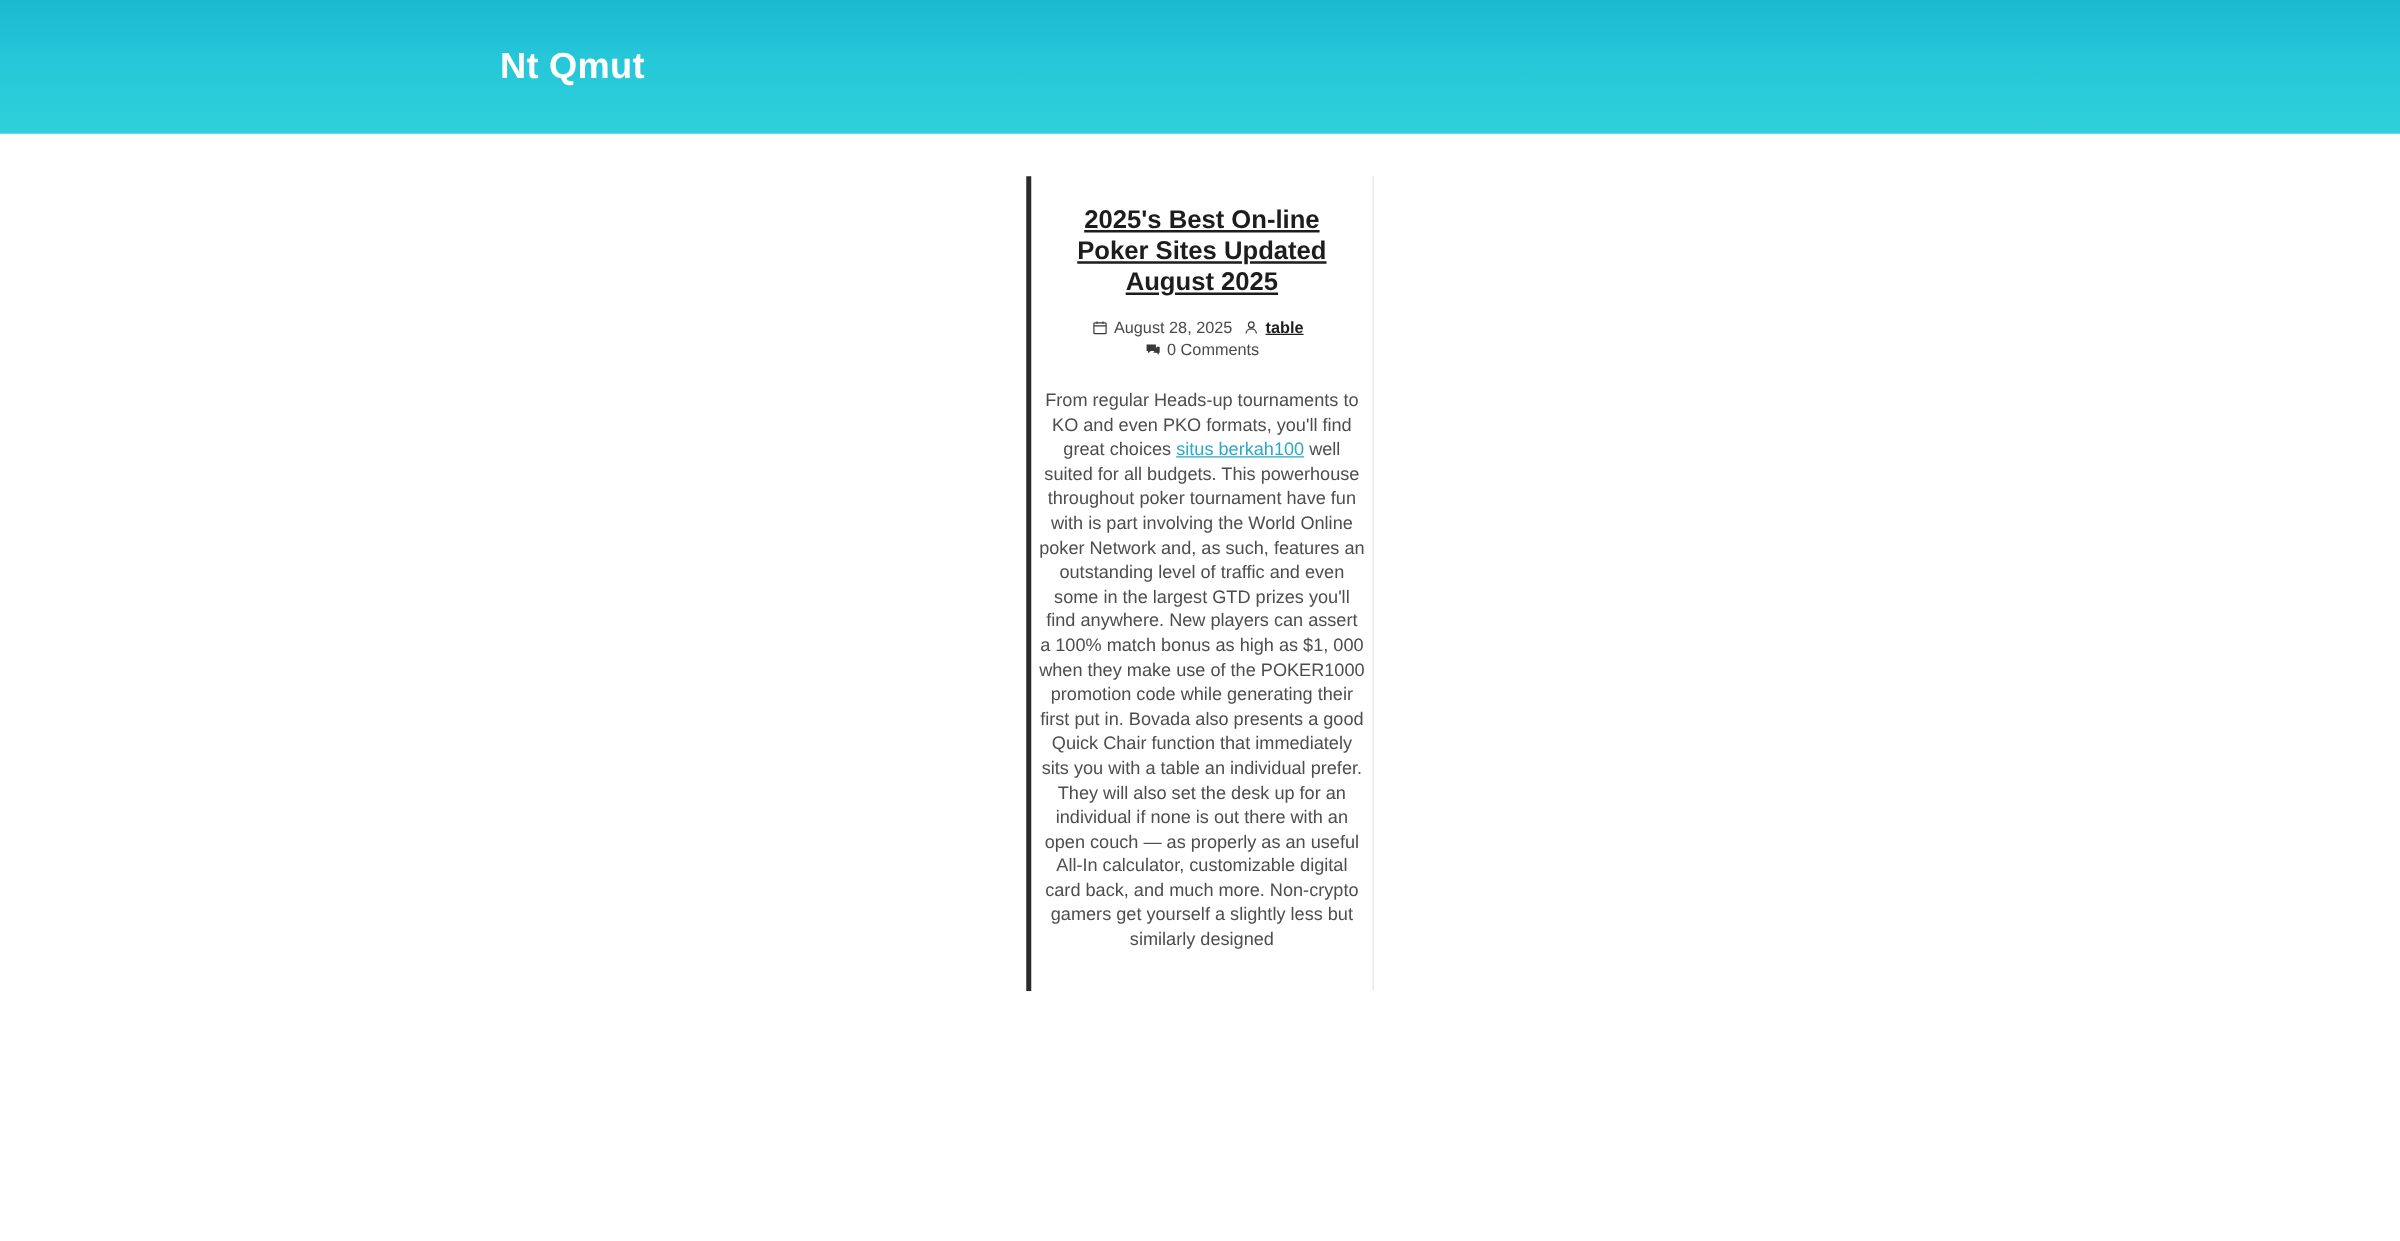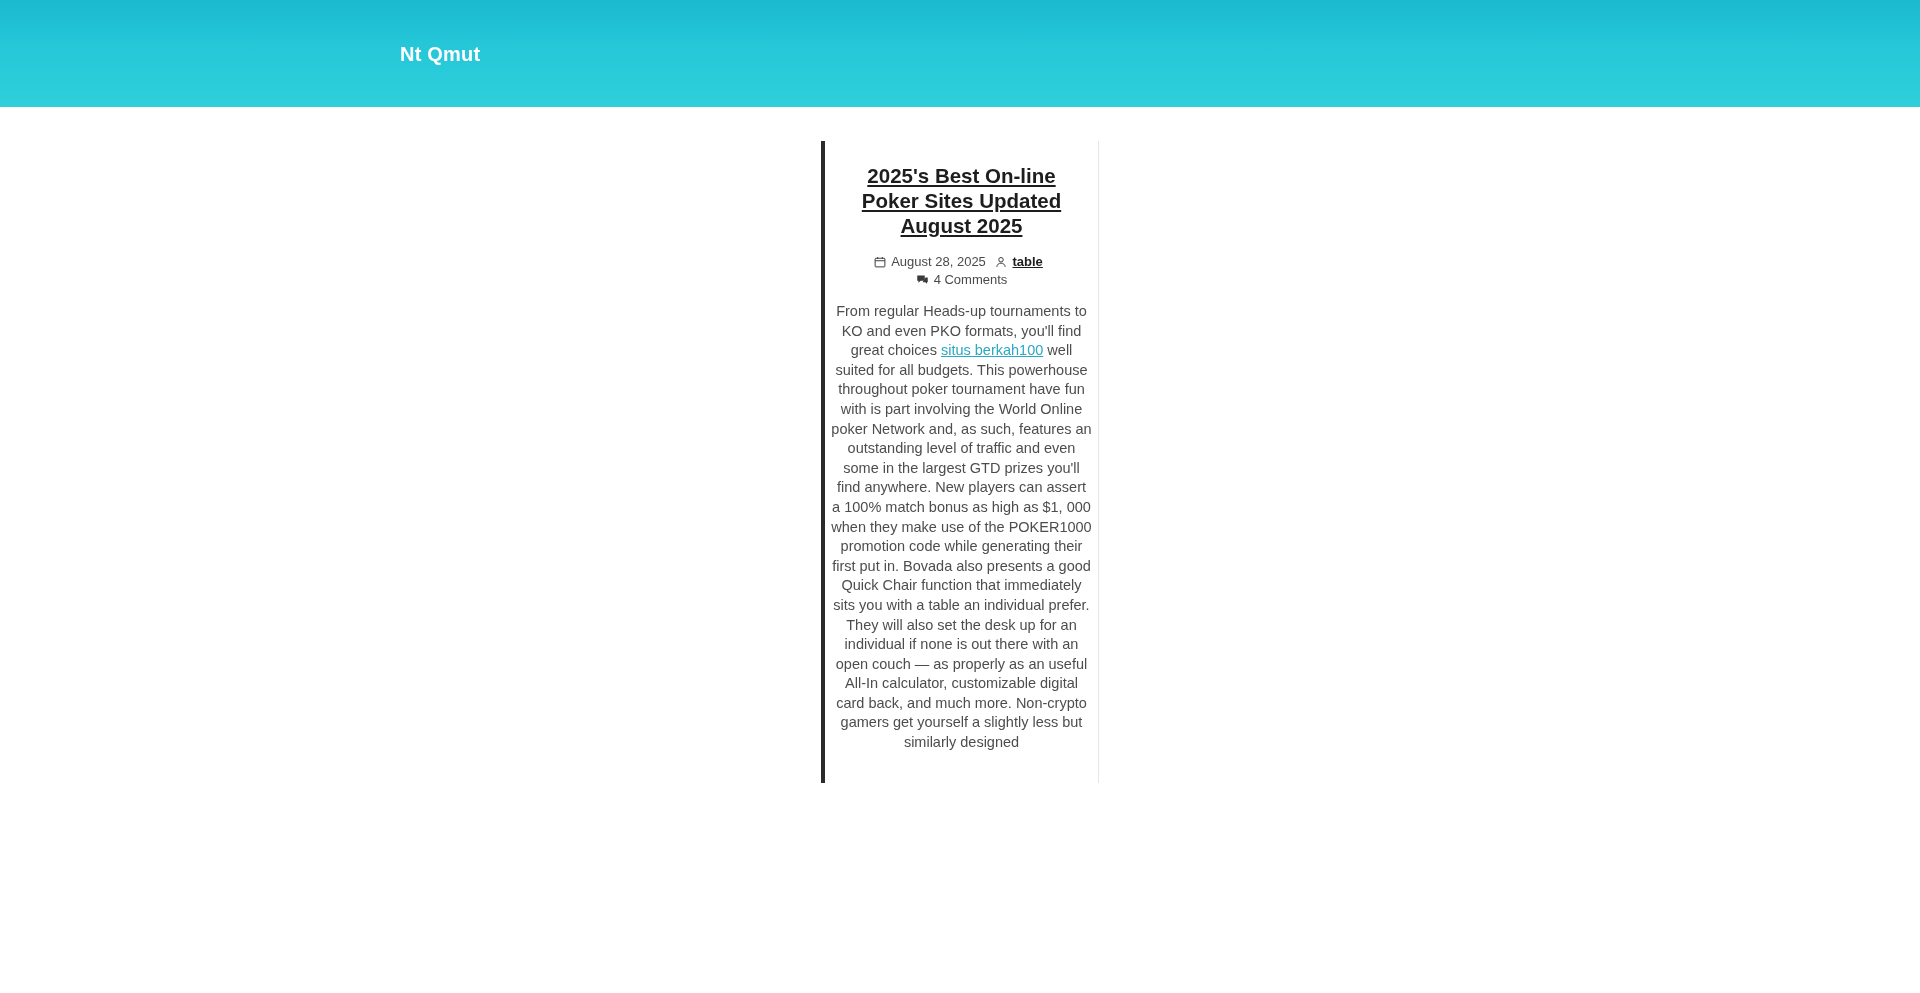--- a/index.html
+++ b/index.html
@@ -22,21 +22,21 @@
     position: relative;
   }
   .header-inner {
     width: 100%;
     max-width: 1920px;
     display: flex;
     align-items: center;
     padding: 0 400px 0 400px;
   }
   .site-title {
-    font-size: 20px;
+    font-size: 29px;
     font-weight: bold;
     color: #ffffff;
     letter-spacing: 0.2px;
     white-space: nowrap;
     margin-right: 120px;
     line-height: 1;
   }
   .main-nav {
     display: flex;
     flex-wrap: wrap;
@@ -119,21 +119,21 @@
     font-weight: bold;
     text-decoration: underline;
     cursor: pointer;
   }
   .meta-comments {
     display: inline;
     white-space: nowrap;
   }
 
   .post-body {
-    margin-top: 12px;
+    margin-top: 22px;
     font-size: 14.5px;
     line-height: 19.6px;
     color: #4d4d4d;
     text-align: center;
     padding: 0 2px;
   }
   .post-body a {
     color: #2aa8c4;
     text-decoration: underline;
     cursor: pointer;
@@ -177,21 +177,21 @@
               <path d="M2.5 14.5c0-3 2.5-5 5.5-5s5.5 2 5.5 5"></path>
             </svg>
           </span><a class="meta-author">table</a>
         </span>
         <span class="meta-comments">
           <span class="meta-icon">
             <svg width="13" height="12" viewBox="0 0 16 16" fill="#3a3a3a">
               <path d="M1 2h10v7H5.5L2.5 11.5V9H1z"></path>
               <path d="M12 4.5h3V11h-1v2l-2.2-2H8.2"></path>
             </svg>
-          </span><span>4 Comments</span>
+          </span><span>0 Comments</span>
         </span>
       </div>
 
       <div class="post-body">
         <span>From regular Heads-up tournaments to KO and even PKO formats, you'll find great choices </span><a>situs berkah100</a><span> well suited for all budgets. This powerhouse throughout poker tournament have fun with is part involving the World Online poker Network and, as such, features an outstanding level of traffic and even some in the largest GTD prizes you'll find anywhere. New players can assert a 100% match bonus as high as $1, 000 when they make use of the POKER1000 promotion code while generating their first put in. Bovada also presents a good Quick Chair function that immediately sits you with a table an individual prefer. They will also set the desk up for an individual if none is out there with an open couch — as properly as an useful All-In calculator, customizable digital card back, and much more. Non-crypto gamers get yourself a slightly less but similarly designed</span>
       </div>
 
     </article>
 
   </section>

